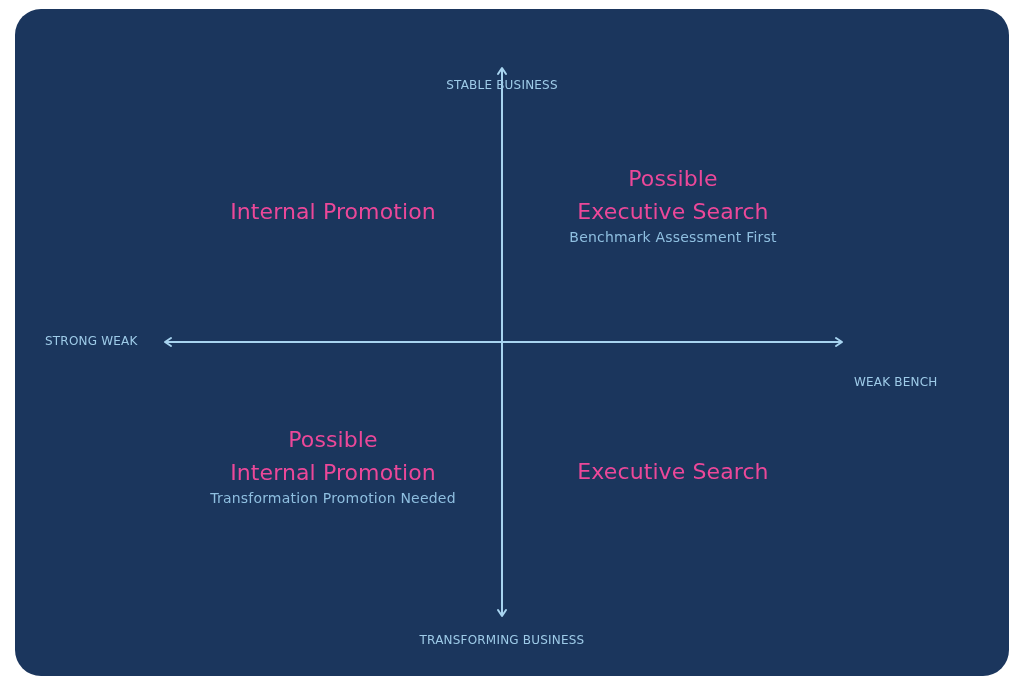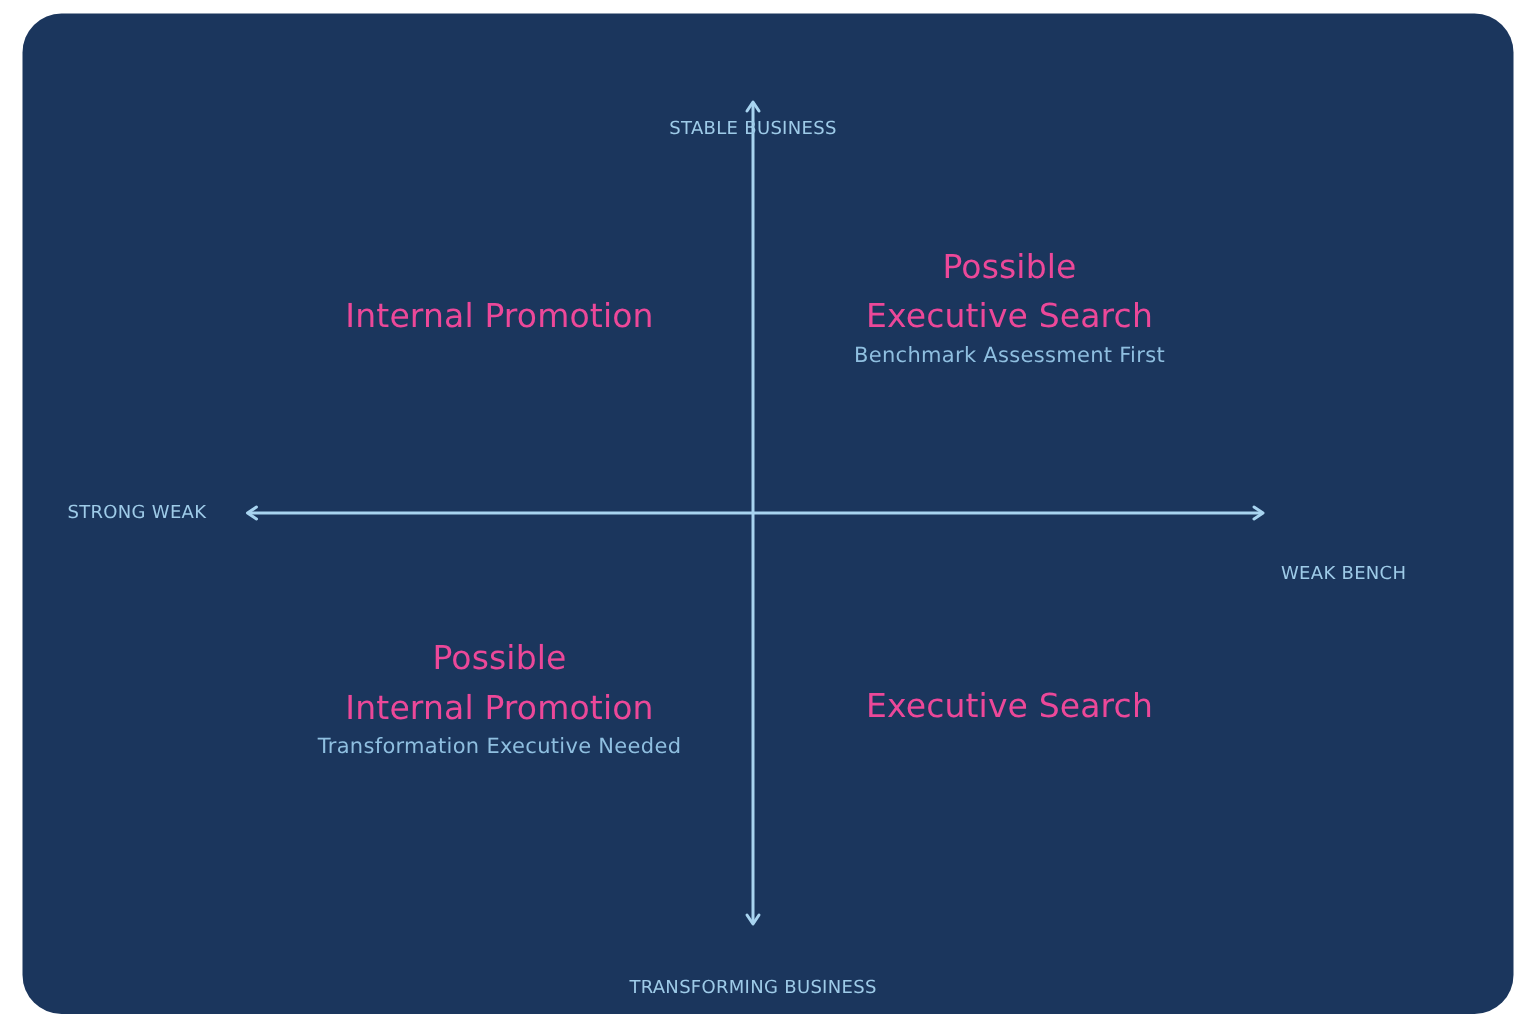--- a/index.html
+++ b/index.html
@@ -32,21 +32,21 @@
     }
     .axis-label {
       position: absolute;
       color: #9ecbe8;
       font-size: 12px;
       letter-spacing: 0.2px;
       white-space: nowrap;
       line-height: 14px;
     }
     .axis-label.top { left: 502px; top: 36px; transform: translateX(-50%); margin-top: 42px; }
-    .axis-label.bottom { left: 502px; top: 651px; transform: translateX(-50%); }
+    .axis-label.bottom { left: 502px; top: 633px; transform: translateX(-50%); }
     .axis-label.left { left: 45px; top: 334px; }
     .axis-label.right { left: 854px; top: 335px; margin-top: 40px; }
 
     .quadrant {
       position: absolute;
       text-align: center;
       transform: translateX(-50%);
       white-space: nowrap;
     }
     .q-title {
@@ -96,18 +96,18 @@
 
 <div class="quadrant q-tr">
   <div class="q-title">Possible</div>
   <div class="q-title">Executive Search</div>
   <div class="q-sub">Benchmark Assessment First</div>
 </div>
 
 <div class="quadrant q-bl">
   <div class="q-title">Possible</div>
   <div class="q-title">Internal Promotion</div>
-  <div class="q-sub">Transformation Executive Needed</div>
+  <div class="q-sub">Transformation Promotion Needed</div>
 </div>
 
 <div class="quadrant q-br">
   <div class="q-title">Executive Search</div>
 </div>
 
 </body></html>

